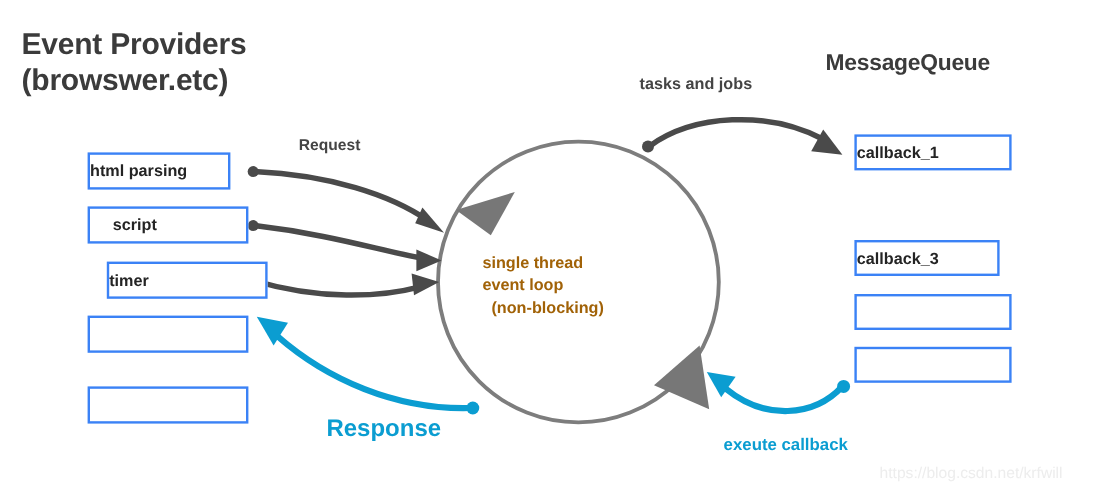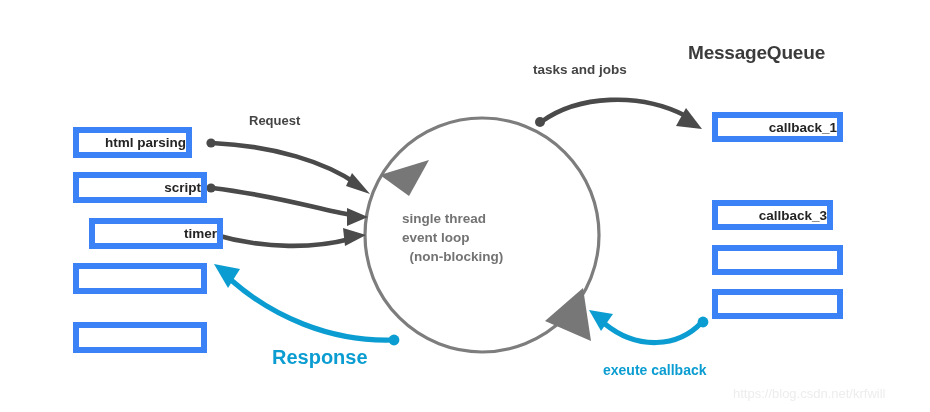--- a/index.html
+++ b/index.html
@@ -43,42 +43,42 @@
     left: 688px;
     top: 38px;
     font-size: 19px;
     line-height: 30px;
   }
 
   
   .qbox {
     position: absolute;
     box-sizing: border-box;
-    border: 6px solid #3b82f6;
+    border: 2px solid #3b82f6;
     background: #ffffff;
     display: flex;
     align-items: center;
-    justify-content: flex-end;
+    justify-content: flex-start;
   }
   .qbox-label {
     font-size: 13.5px;
     font-weight: bold;
     color: #242424;
     white-space: nowrap;
   }
 
   
   #loop-text {
     position: absolute;
     left: 402px;
     top: 209px;
     width: 165px;
     font-size: 13.5px;
     font-weight: bold;
-    color: #737373;
+    color: #a16207;
     line-height: 19px;
     text-align: left;
     white-space: pre;
   }
 
   
   .flow-label {
     position: absolute;
     font-size: 13px;
     font-weight: bold;
@@ -142,20 +142,21 @@
       <polygon points="214,264 240,269 228,288" fill="#0b9dd1"></polygon>
     </g>
 
     <g>
       <circle cx="703" cy="322" r="5.4" fill="#0b9dd1"></circle>
       <path d="M 702,322 C 678,348 637,350 605,324" fill="none" stroke="#0b9dd1" stroke-width="5.2" stroke-linecap="round"></path>
       <polygon points="589,310 613,314 601,331" fill="#0b9dd1"></polygon>
     </g>
   </svg>
 
+  <div class="heading" id="title-left"><span>Event Providers</span><br><span>(browswer.etc)</span></div>
 
   <div class="heading" id="title-right">MessageQueue</div>
 
   <div class="qbox" style="left:73px; top:127px; width:119px; height:31px;">
     <span class="qbox-label">html parsing</span>
   </div>
   <div class="qbox" style="left:73px; top:172px; width:134px; height:31px;padding-left:19px;">
     <span class="qbox-label">script</span>
   </div>
   <div class="qbox" style="left:73px; top:218px; width:134px; height:31px;margin-left:16px;">

